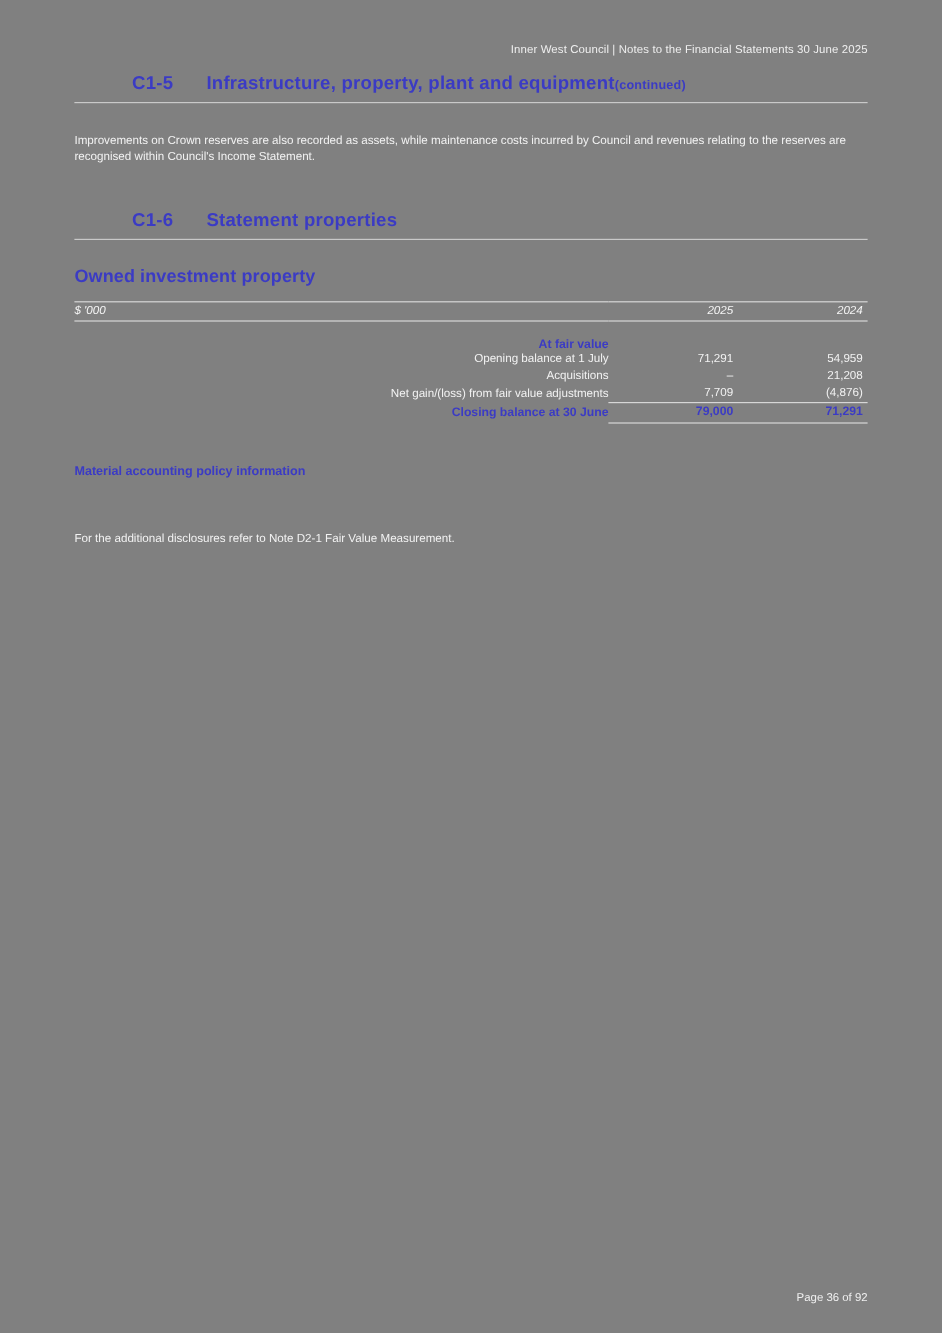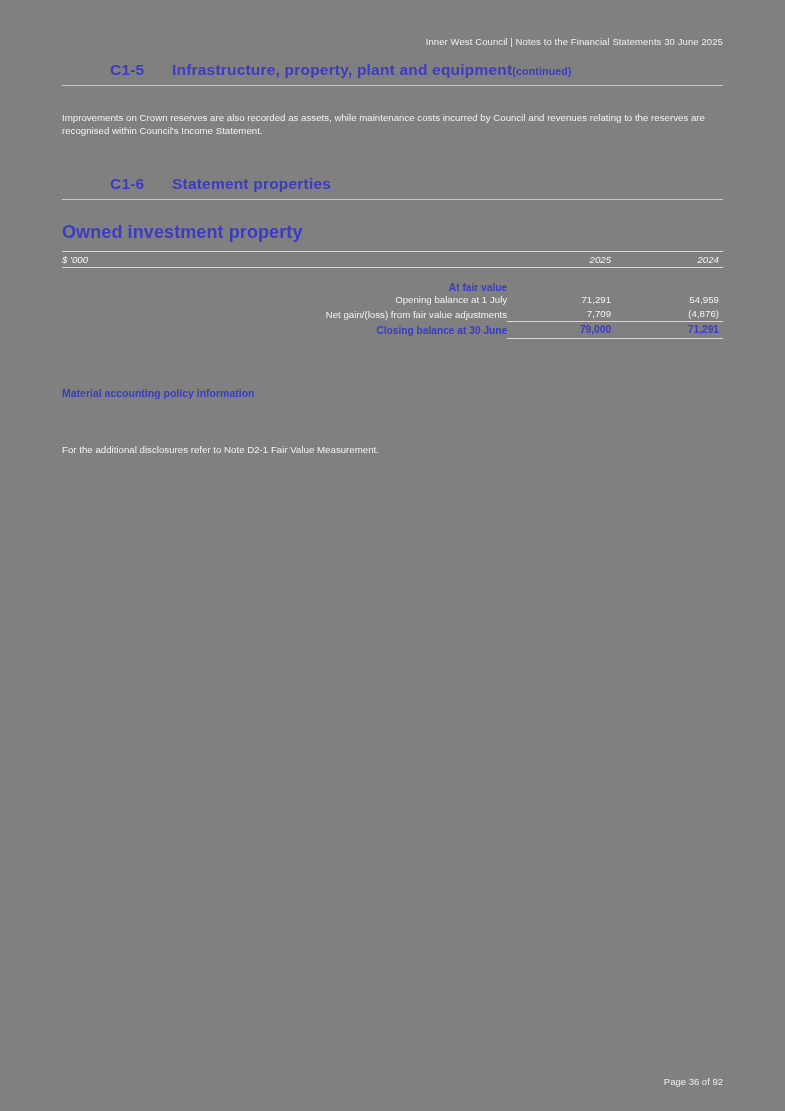--- a/index.html
+++ b/index.html
@@ -60,21 +60,21 @@
     font-weight: bold;
   }
 
   #heading-c15 { top: 61px; }
   #heading-c16 { top: 175px; }
 
   .sub-heading {
     position: absolute;
     left: 62px;
     color: #3b3bc4;
-    font-size: 18px;
+    font-size: 15px;
     font-weight: bold;
     letter-spacing: 0.1px;
   }
   #subheading-owned { top: 222px; }
 
   
   .body-text {
     position: absolute;
     left: 62px;
     width: 661px;
@@ -191,20 +191,25 @@
         <td class="col-val"></td>
         <td class="col-val"></td>
       </tr>
 
       <tr class="data-row">
         <td class="col-label">Opening balance at 1 July</td>
         <td class="col-val">71,291</td>
         <td class="col-val">54,959</td>
       </tr>
 
+      <tr class="data-row">
+        <td class="col-label">Acquisitions</td>
+        <td class="col-val">–</td>
+        <td class="col-val">21,208</td>
+      </tr>
 
       <tr class="data-row">
         <td class="col-label">Net gain/(loss) from fair value adjustments</td>
         <td class="col-val">7,709</td>
         <td class="col-val">(4,876)</td>
       </tr>
 
       <tr class="total-row">
         <td class="col-label">Closing balance at 30 June</td>
         <td class="col-val">79,000</td>

